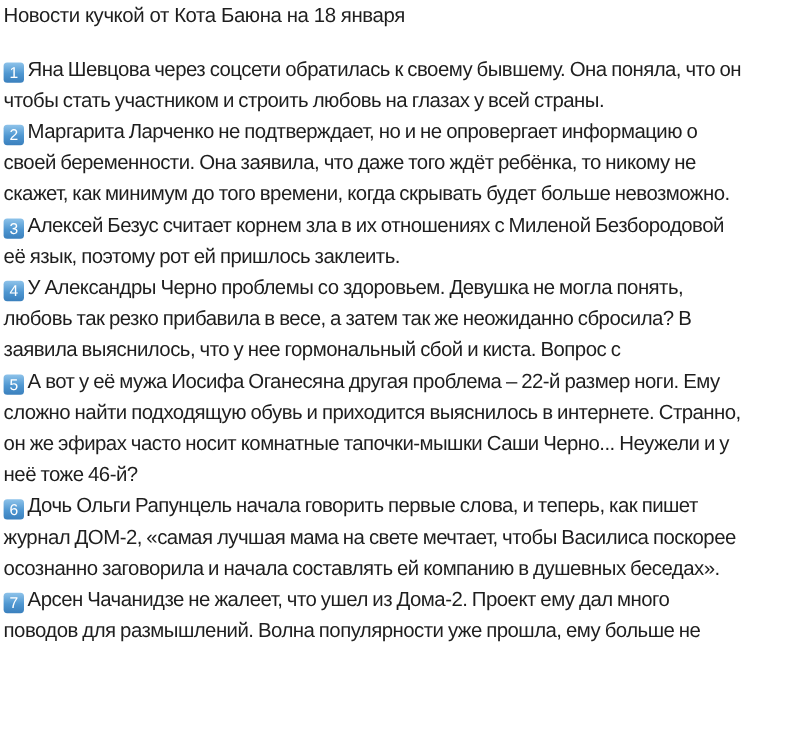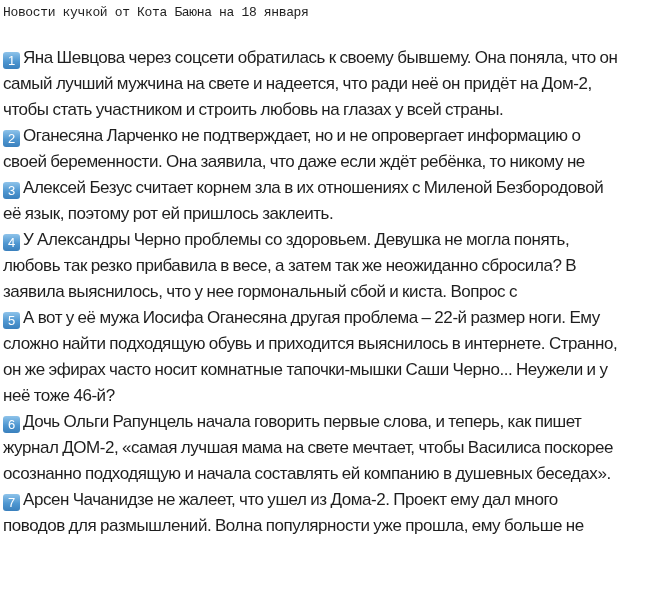--- a/index.html
+++ b/index.html
@@ -15,28 +15,27 @@
       font-family: "Liberation Sans", sans-serif;
       color: #1e1e1e;
     }
     .doc {
       position: absolute;
       left: 3px;
       top: 0;
       width: 667px;
     }
     .title {
-      font-size: 13px;
+      font-size: 17px;
       line-height: 24px;
       margin: 0;
       padding-top: 1px;
       font-weight: normal;
       letter-spacing: -0.35px;
       white-space: nowrap;
-      font-family: Liberation Mono, monospace;
     }
     .items {
       margin-top: 20px;
     }
     .item {
       margin: 0;
     }
     .line {
       display: block;
       font-size: 17px;
@@ -65,27 +64,27 @@
 </head>
 <body>
 
 <div class="doc">
   <h1 class="title">Новости кучкой от Кота Баюна на 18 января</h1>
 
   <div class="items">
 
     <div class="item">
       <span class="line"><span class="keycap">1</span><span>Яна Шевцова через соцсети обратилась к своему бывшему. Она поняла, что он</span></span>
-      <span class="line">самый лучший мужчина на свете и надеется, что ради неё он придёт на Дом-2,</span>
       <span class="line">чтобы стать участником и строить любовь на глазах у всей страны.</span>
     </div>
 
     <div class="item">
-      <span class="line"><span class="keycap">2</span><span>Оганесяна Ларченко не подтверждает, но и не опровергает информацию о</span></span>
-      <span class="line">своей беременности. Она заявила, что даже если ждёт ребёнка, то никому не</span>
+      <span class="line"><span class="keycap">2</span><span>Маргарита Ларченко не подтверждает, но и не опровергает информацию о</span></span>
+      <span class="line">своей беременности. Она заявила, что даже того ждёт ребёнка, то никому не</span>
+      <span class="line">скажет, как минимум до того времени, когда скрывать будет больше невозможно.</span>
     </div>
 
     <div class="item">
       <span class="line"><span class="keycap">3</span><span>Алексей Безус считает корнем зла в их отношениях с Миленой Безбородовой</span></span>
       <span class="line">её язык, поэтому рот ей пришлось заклеить.</span>
     </div>
 
     <div class="item">
       <span class="line"><span class="keycap">4</span><span>У Александры Черно проблемы со здоровьем. Девушка не могла понять,</span></span>
       <span class="line">любовь так резко прибавила в весе, а затем так же неожиданно сбросила? В</span>
@@ -95,21 +94,21 @@
     <div class="item">
       <span class="line"><span class="keycap">5</span><span>А вот у её мужа Иосифа Оганесяна другая проблема – 22-й размер ноги. Ему</span></span>
       <span class="line">сложно найти подходящую обувь и приходится выяснилось в интернете. Странно,</span>
       <span class="line">он же эфирах часто носит комнатные тапочки-мышки Саши Черно... Неужели и у</span>
       <span class="line">неё тоже 46-й?</span>
     </div>
 
     <div class="item">
       <span class="line"><span class="keycap">6</span><span>Дочь Ольги Рапунцель начала говорить первые слова, и теперь, как пишет</span></span>
       <span class="line">журнал ДОМ-2, «самая лучшая мама на свете мечтает, чтобы Василиса поскорее</span>
-      <span class="line">осознанно подходящую и начала составлять ей компанию в душевных беседах».</span>
+      <span class="line">осознанно заговорила и начала составлять ей компанию в душевных беседах».</span>
     </div>
 
     <div class="item">
       <span class="line"><span class="keycap">7</span><span>Арсен Чачанидзе не жалеет, что ушел из Дома-2. Проект ему дал много</span></span>
       <span class="line">поводов для размышлений. Волна популярности уже прошла, ему больше не</span>
 
     </div>
 
   </div>
 </div>

